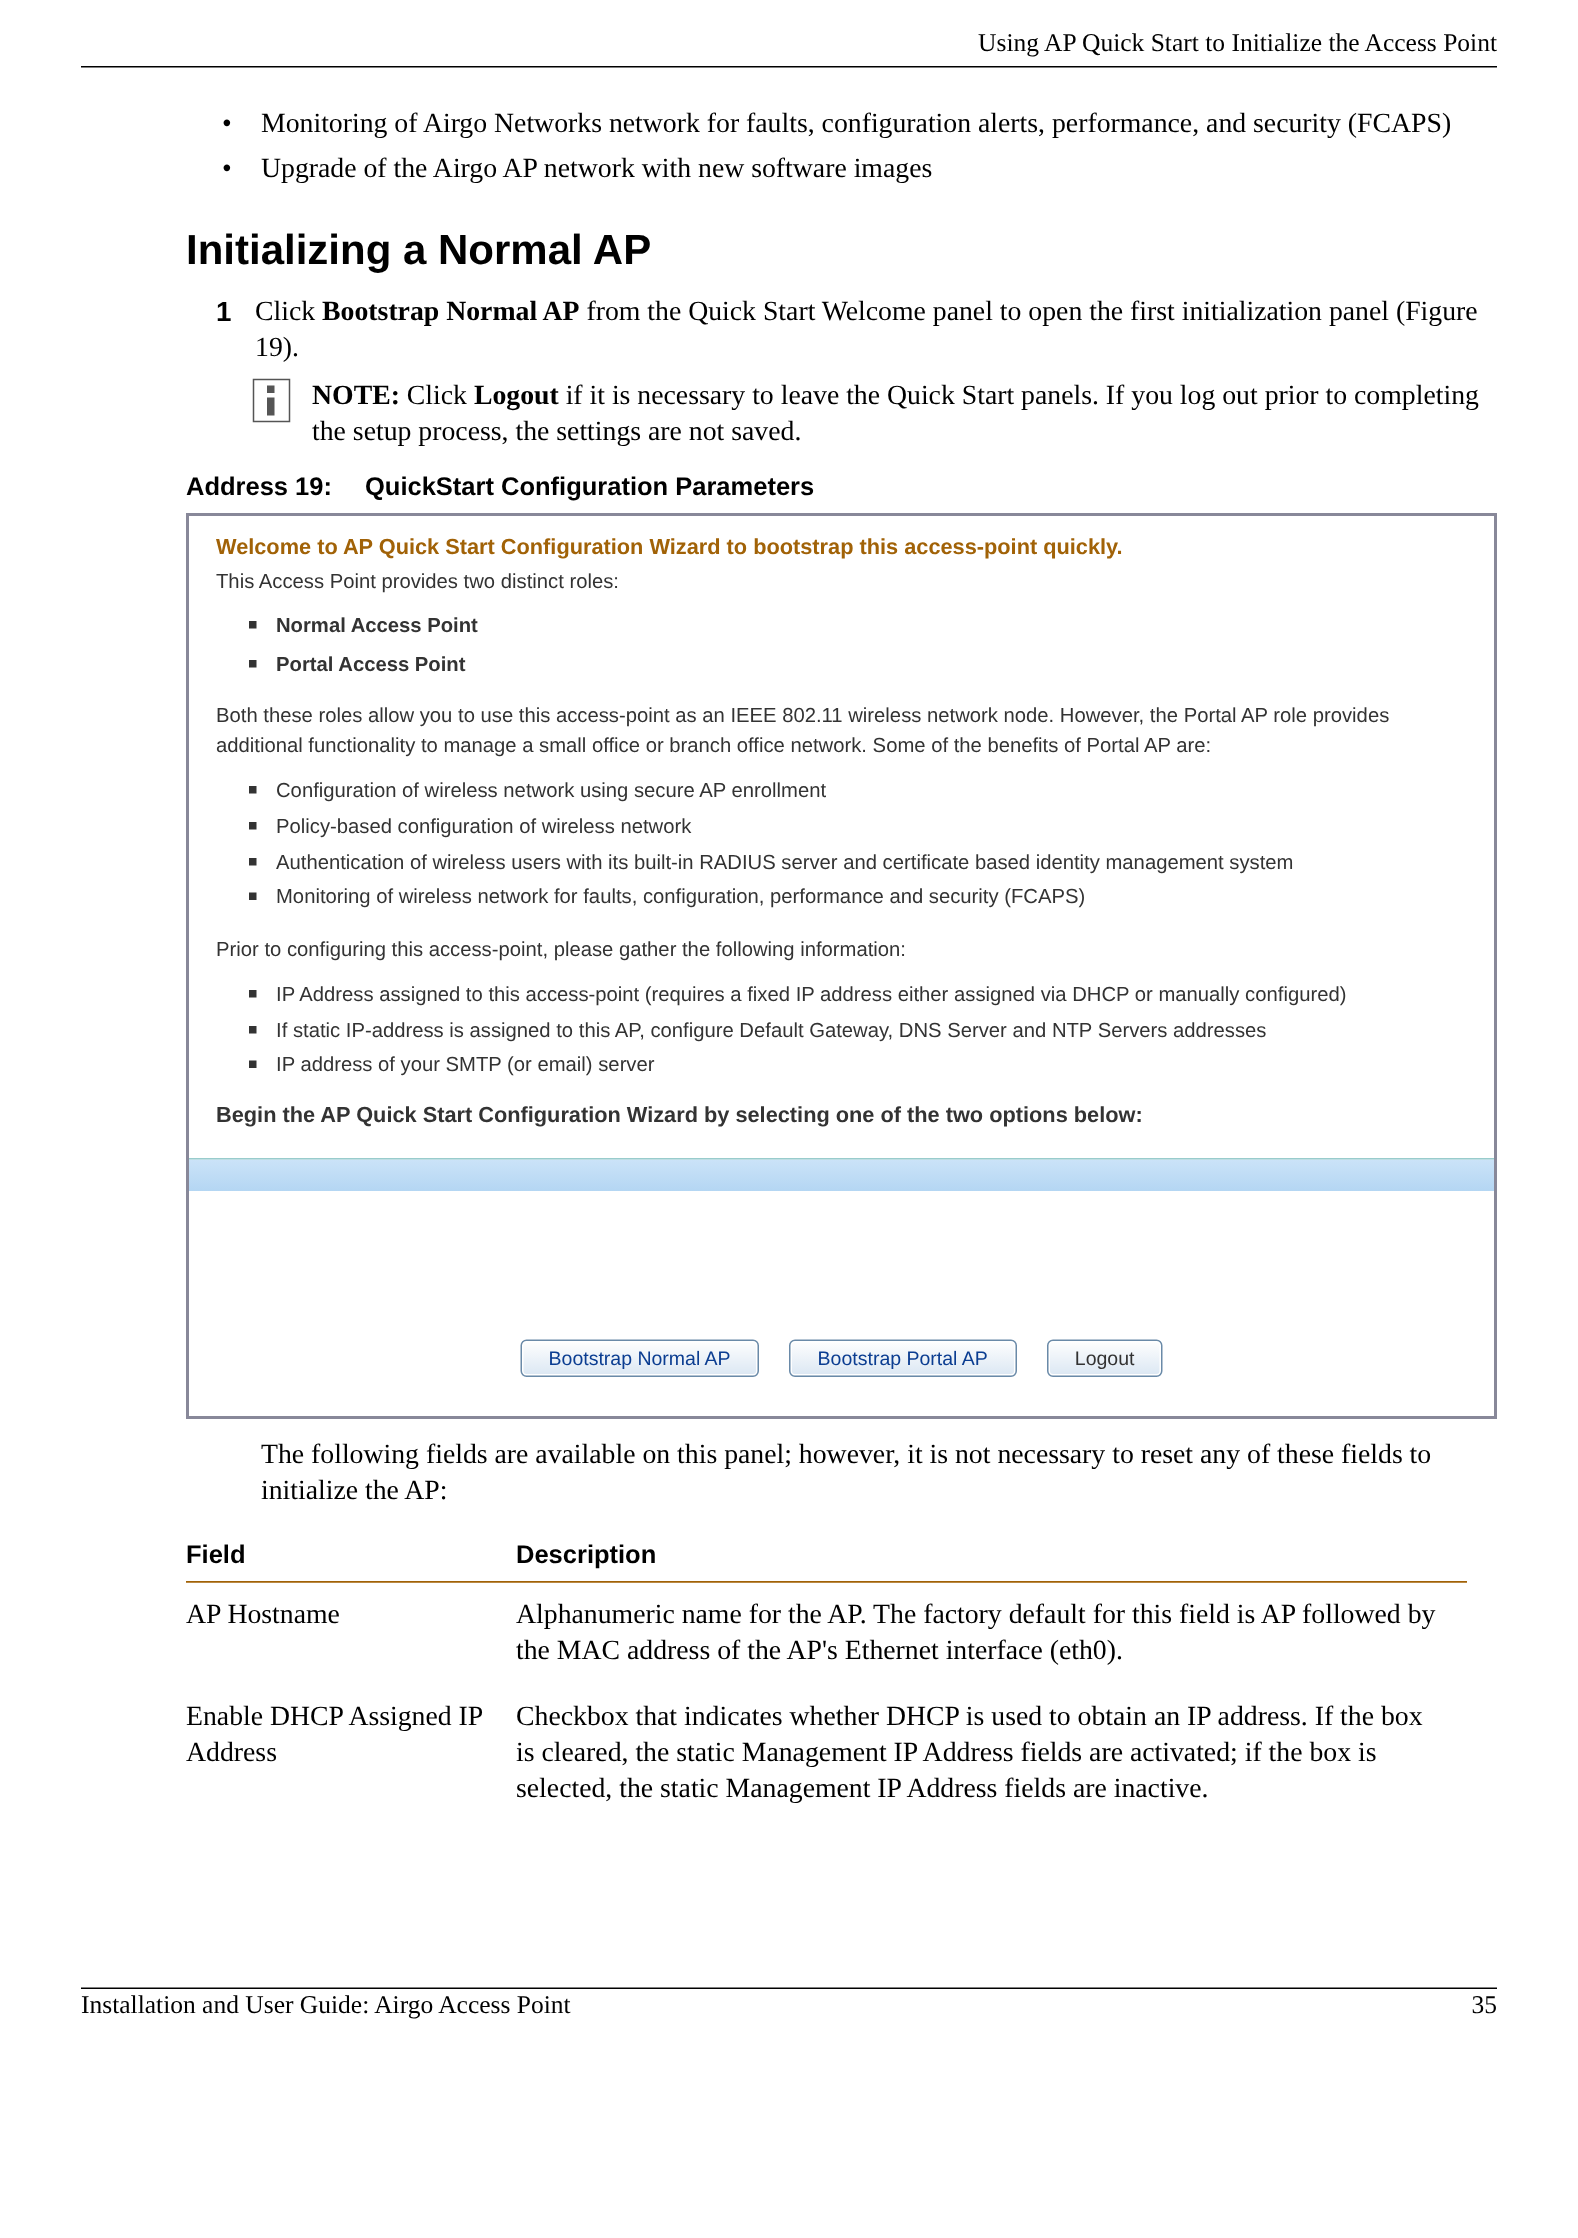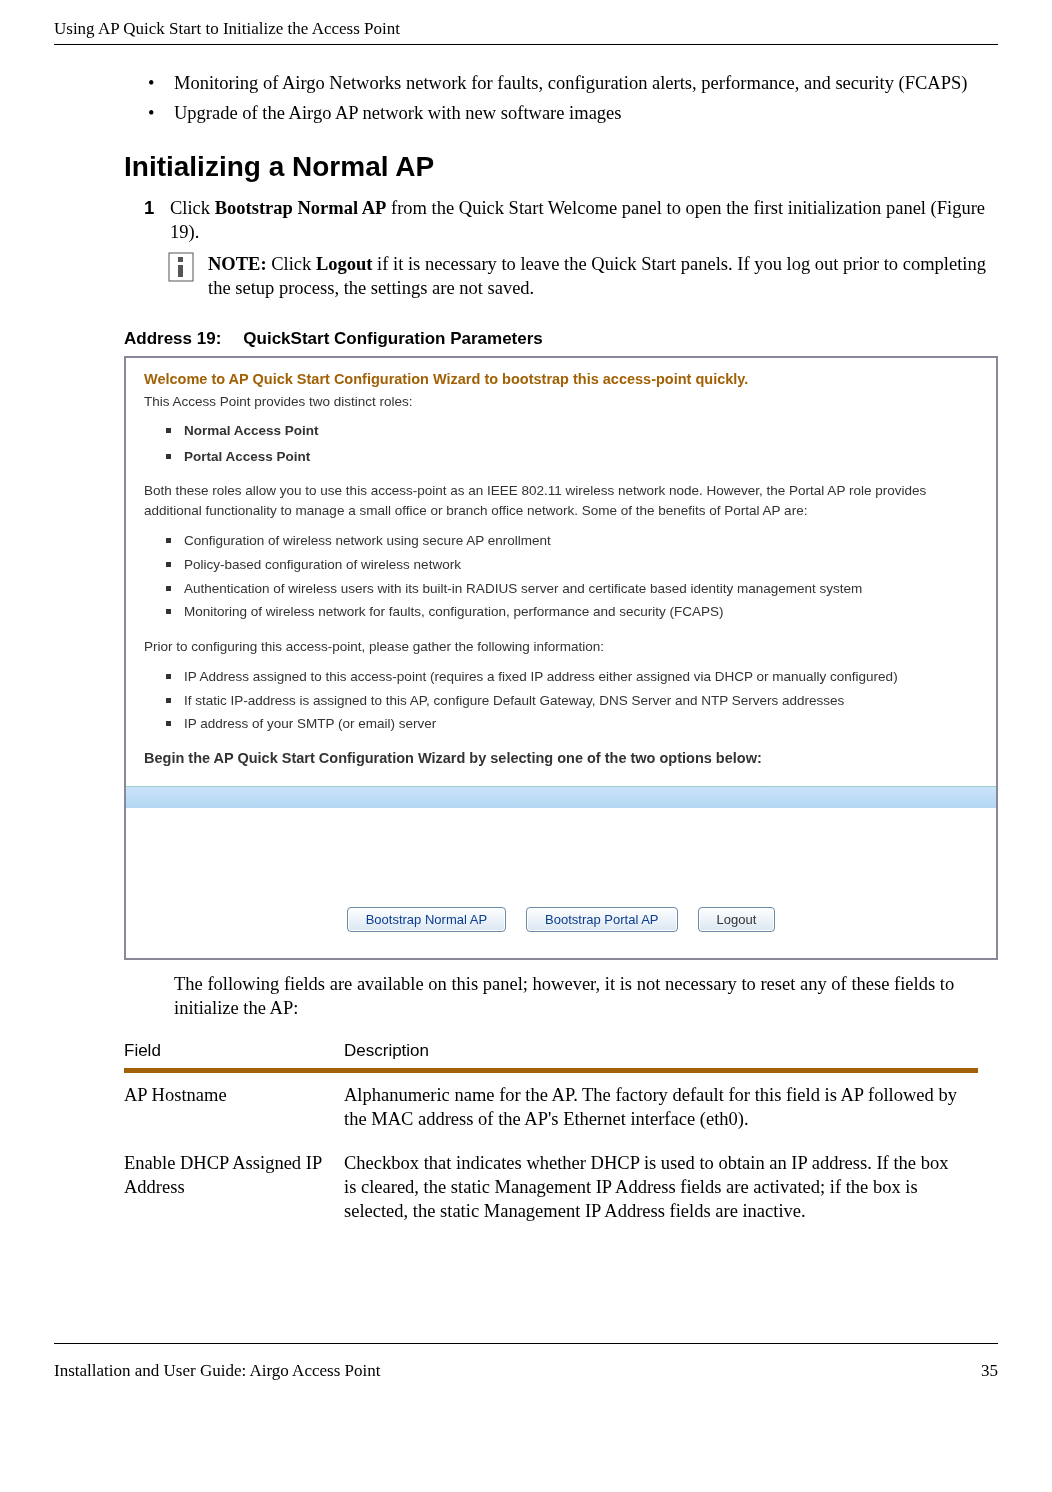--- a/index.html
+++ b/index.html
@@ -1,28 +1,28 @@
 <!DOCTYPE html>
 <html><head>
 <meta charset="utf-8">
 <style>
   * { margin:0; padding:0; box-sizing:border-box; }
   body { font-family:"Times New Roman", Times, serif; font-size:18.5px; color:#000; width:1052px; background:#fff; line-height:1.3; }
   .page { padding:18px 54px 30px 54px; }
-  .running-header { font-size:17px; margin-bottom:4px; }
+  .running-header { text-align:right; font-size:17px; margin-bottom:4px; }
   hr.topline { border:none; border-top:1px solid #000; margin-bottom:26px; }
   .body-area { margin-left:90px; }
   ul.top-bullets { list-style:none; margin-bottom:24px; }
   ul.top-bullets li { position:relative; padding-left:30px; margin-bottom:6px; }
   ul.top-bullets li:before { content:"•"; position:absolute; left:4px; top:0; }
   h2.section-head { font-family:Arial, Helvetica, sans-serif; font-weight:bold; font-size:28px; margin-left:-20px; margin-bottom:10px; }
   .numstep { display:flex; margin-bottom:8px; }
   .numstep .num { font-family:Arial, Helvetica, sans-serif; font-weight:bold; width:26px; flex-shrink:0; }
   .numstep .steptxt { flex:1; }
-  .note-row { display:flex; align-items:flex-start; margin:6px 0 28px 24px; }
+  .note-row { display:flex; align-items:flex-start; margin:6px 0 14px 24px; }
   .note-ico { flex-shrink:0; width:26px; margin-right:14px; }
   .note-ico svg { display:block; }
   .note-body { flex:1; }
   .fig-cap { font-family:Arial, Helvetica, sans-serif; font-weight:bold; font-size:17px; margin:12px 0 6px -20px; }
   .fig-cap .figno { margin-right:22px; display:inline-block;}
   
   .shot-wrap { margin-left:-20px; margin-bottom:12px; }
   .shot { border:2px solid #889; background:#fff; font-family:Verdana, Geneva, sans-serif; font-size:13.5px; color:#333; }
   .shot .textarea { padding:12px 18px 18px 18px; }
   .shot .orange-title { color:#a16207; font-weight:bold; font-size:14.5px; margin-bottom:4px; }
@@ -35,25 +35,25 @@
   .shot ul.norm li { position:relative; padding-left:18px; margin-bottom:6px; }
   .shot ul.norm li:before { content:""; position:absolute; left:0; top:6px; width:5px; height:5px; background:#333; }
   .shot .begin { font-weight:bold; font-size:14.5px; margin-top:8px; }
   .shot .bluebar { height:22px; background:linear-gradient(#cbe3f8,#b4d6f3); border-top:1px solid #9cc; }
   .shot .btnbar { height:150px; display:flex; align-items:flex-end; justify-content:center; gap:20px; padding-bottom:26px; background:#fff; }
   .shot .winbtn { font-family:Tahoma, sans-serif; font-size:13px; padding:4px 18px; border:1px solid #6a8aa8; border-radius:4px; background:linear-gradient(#fefefe,#dbe7f3); color:#0b3d91; box-shadow:inset 0 0 0 1px #fff; cursor:pointer; }
   .shot .winbtn.log { color:#333; }
   
   .after-txt { margin-left:30px; margin-bottom:14px; }
   table.fieldtab { width:100%; border-collapse:collapse; font-size:18.5px; margin-left:-20px; }
-  table.fieldtab th { font-family:Arial, Helvetica, sans-serif; font-weight:normal; text-align:left; padding:6px 8px 6px 0; border-bottom:5px solid #a16207; font-size:17px;}
+  table.fieldtab th { font-family:Arial, Helvetica, sans-serif; font-weight:bold; text-align:left; padding:6px 8px 6px 0; border-bottom:1px solid #a16207; font-size:17px;}
   table.fieldtab td { padding:10px 14px 10px 0; vertical-align:top; }
   table.fieldtab .c1 { width:220px; }
   
-  .footer { margin-top:110px; border-top:1px solid #000; padding-top:16px; display:flex; justify-content:space-between; font-size:17px;gap:40px; }
+  .footer { margin-top:110px; border-top:1px solid #000; padding-top:0; display:flex; justify-content:space-between; font-size:17px;gap:40px; }
 </style>
 </head>
 <body>
 
 <div class="page">
 
   <div class="running-header">Using AP Quick Start to Initialize the Access Point</div>
   <hr class="topline">
 
   <div class="body-area">

